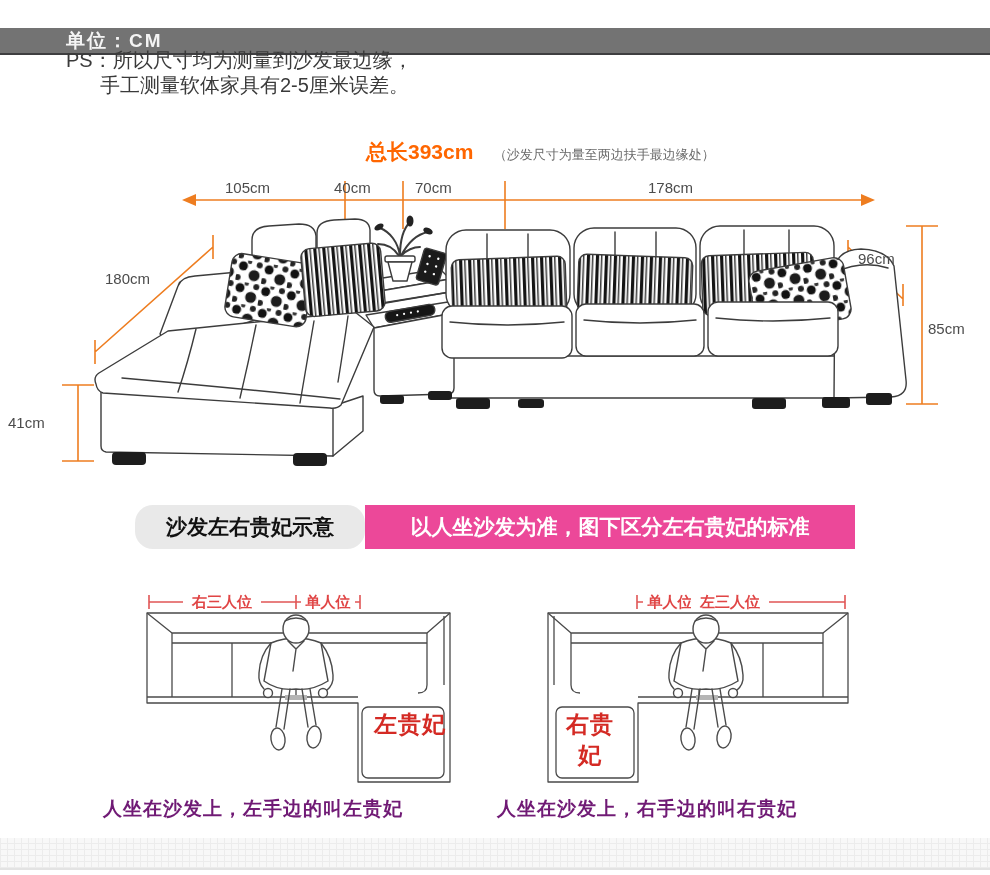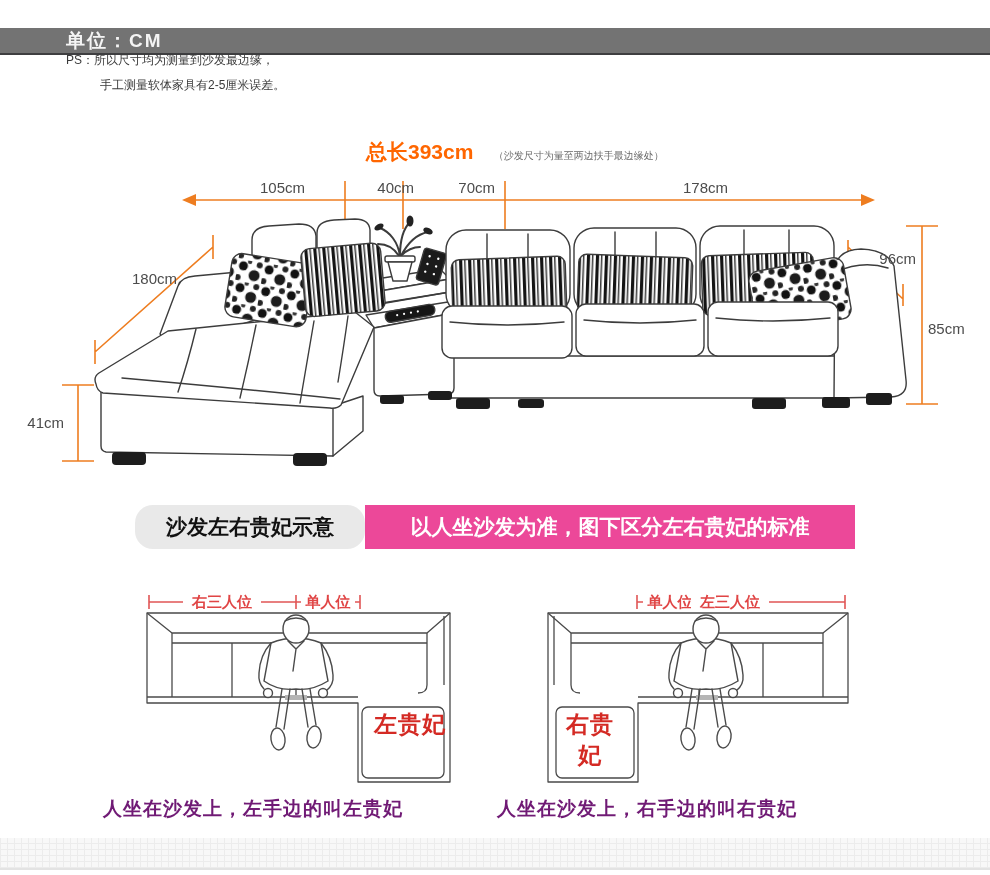--- a/index.html
+++ b/index.html
@@ -5,30 +5,30 @@
   html,body{margin:0;padding:0;background:#fff;}
   .page{position:relative;width:990px;height:875px;background:#fff;overflow:hidden;
         font-family:"Liberation Sans","DejaVu Sans",sans-serif;color:#333;}
   .abs{position:absolute;}
 
   
   .unit-bar{left:0;top:0;width:990px;height:25px;background:#737373;border-bottom:2px solid #3e3e40;margin-top:28px;}
   .unit-bar span{display:block;margin-left:66px;line-height:25px;font-size:19px;font-weight:bold;color:#f4f4f4;letter-spacing:2px;}
 
   
-  .ps-note{left:66px;top:48px;font-size:12px;line-height:25px;color:#3a3a3a;}
+  .ps-note{left:66px;top:48px;font-size:20px;line-height:25px;color:#3a3a3a;}
   .ps-note .l2{padding-left:34px;}
 
   
   .total-row{left:366px;top:138px;white-space:nowrap;}
   .total-row .val{font-size:21px;font-weight:bold;color:#ff6600;}
-  .total-row .note{font-size:10px;color:#6a6a6a;margin-left:16px;}
-
-  
-  .dim-label{font-size:15px;color:#4c4c4c;text-align:right;}
+  .total-row .note{font-size:13px;color:#6a6a6a;margin-left:16px;}
+
+  
+  .dim-label{font-size:15px;color:#4c4c4c;text-align:left;}
   .lbl-seg1{left:225px;top:179px;width:80px;}
   .lbl-seg2{left:334px;top:179px;width:80px;}
   .lbl-seg3{left:415px;top:179px;width:80px;}
   .lbl-seg4{left:648px;top:179px;width:80px;}
   .lbl-180{left:105px;top:270px;width:72px;}
   .lbl-41{left:8px;top:414px;width:56px;}
   .lbl-96{left:858px;top:250px;width:58px;}
   .lbl-85{left:928px;top:320px;width:54px;text-align:left;}
 
   

